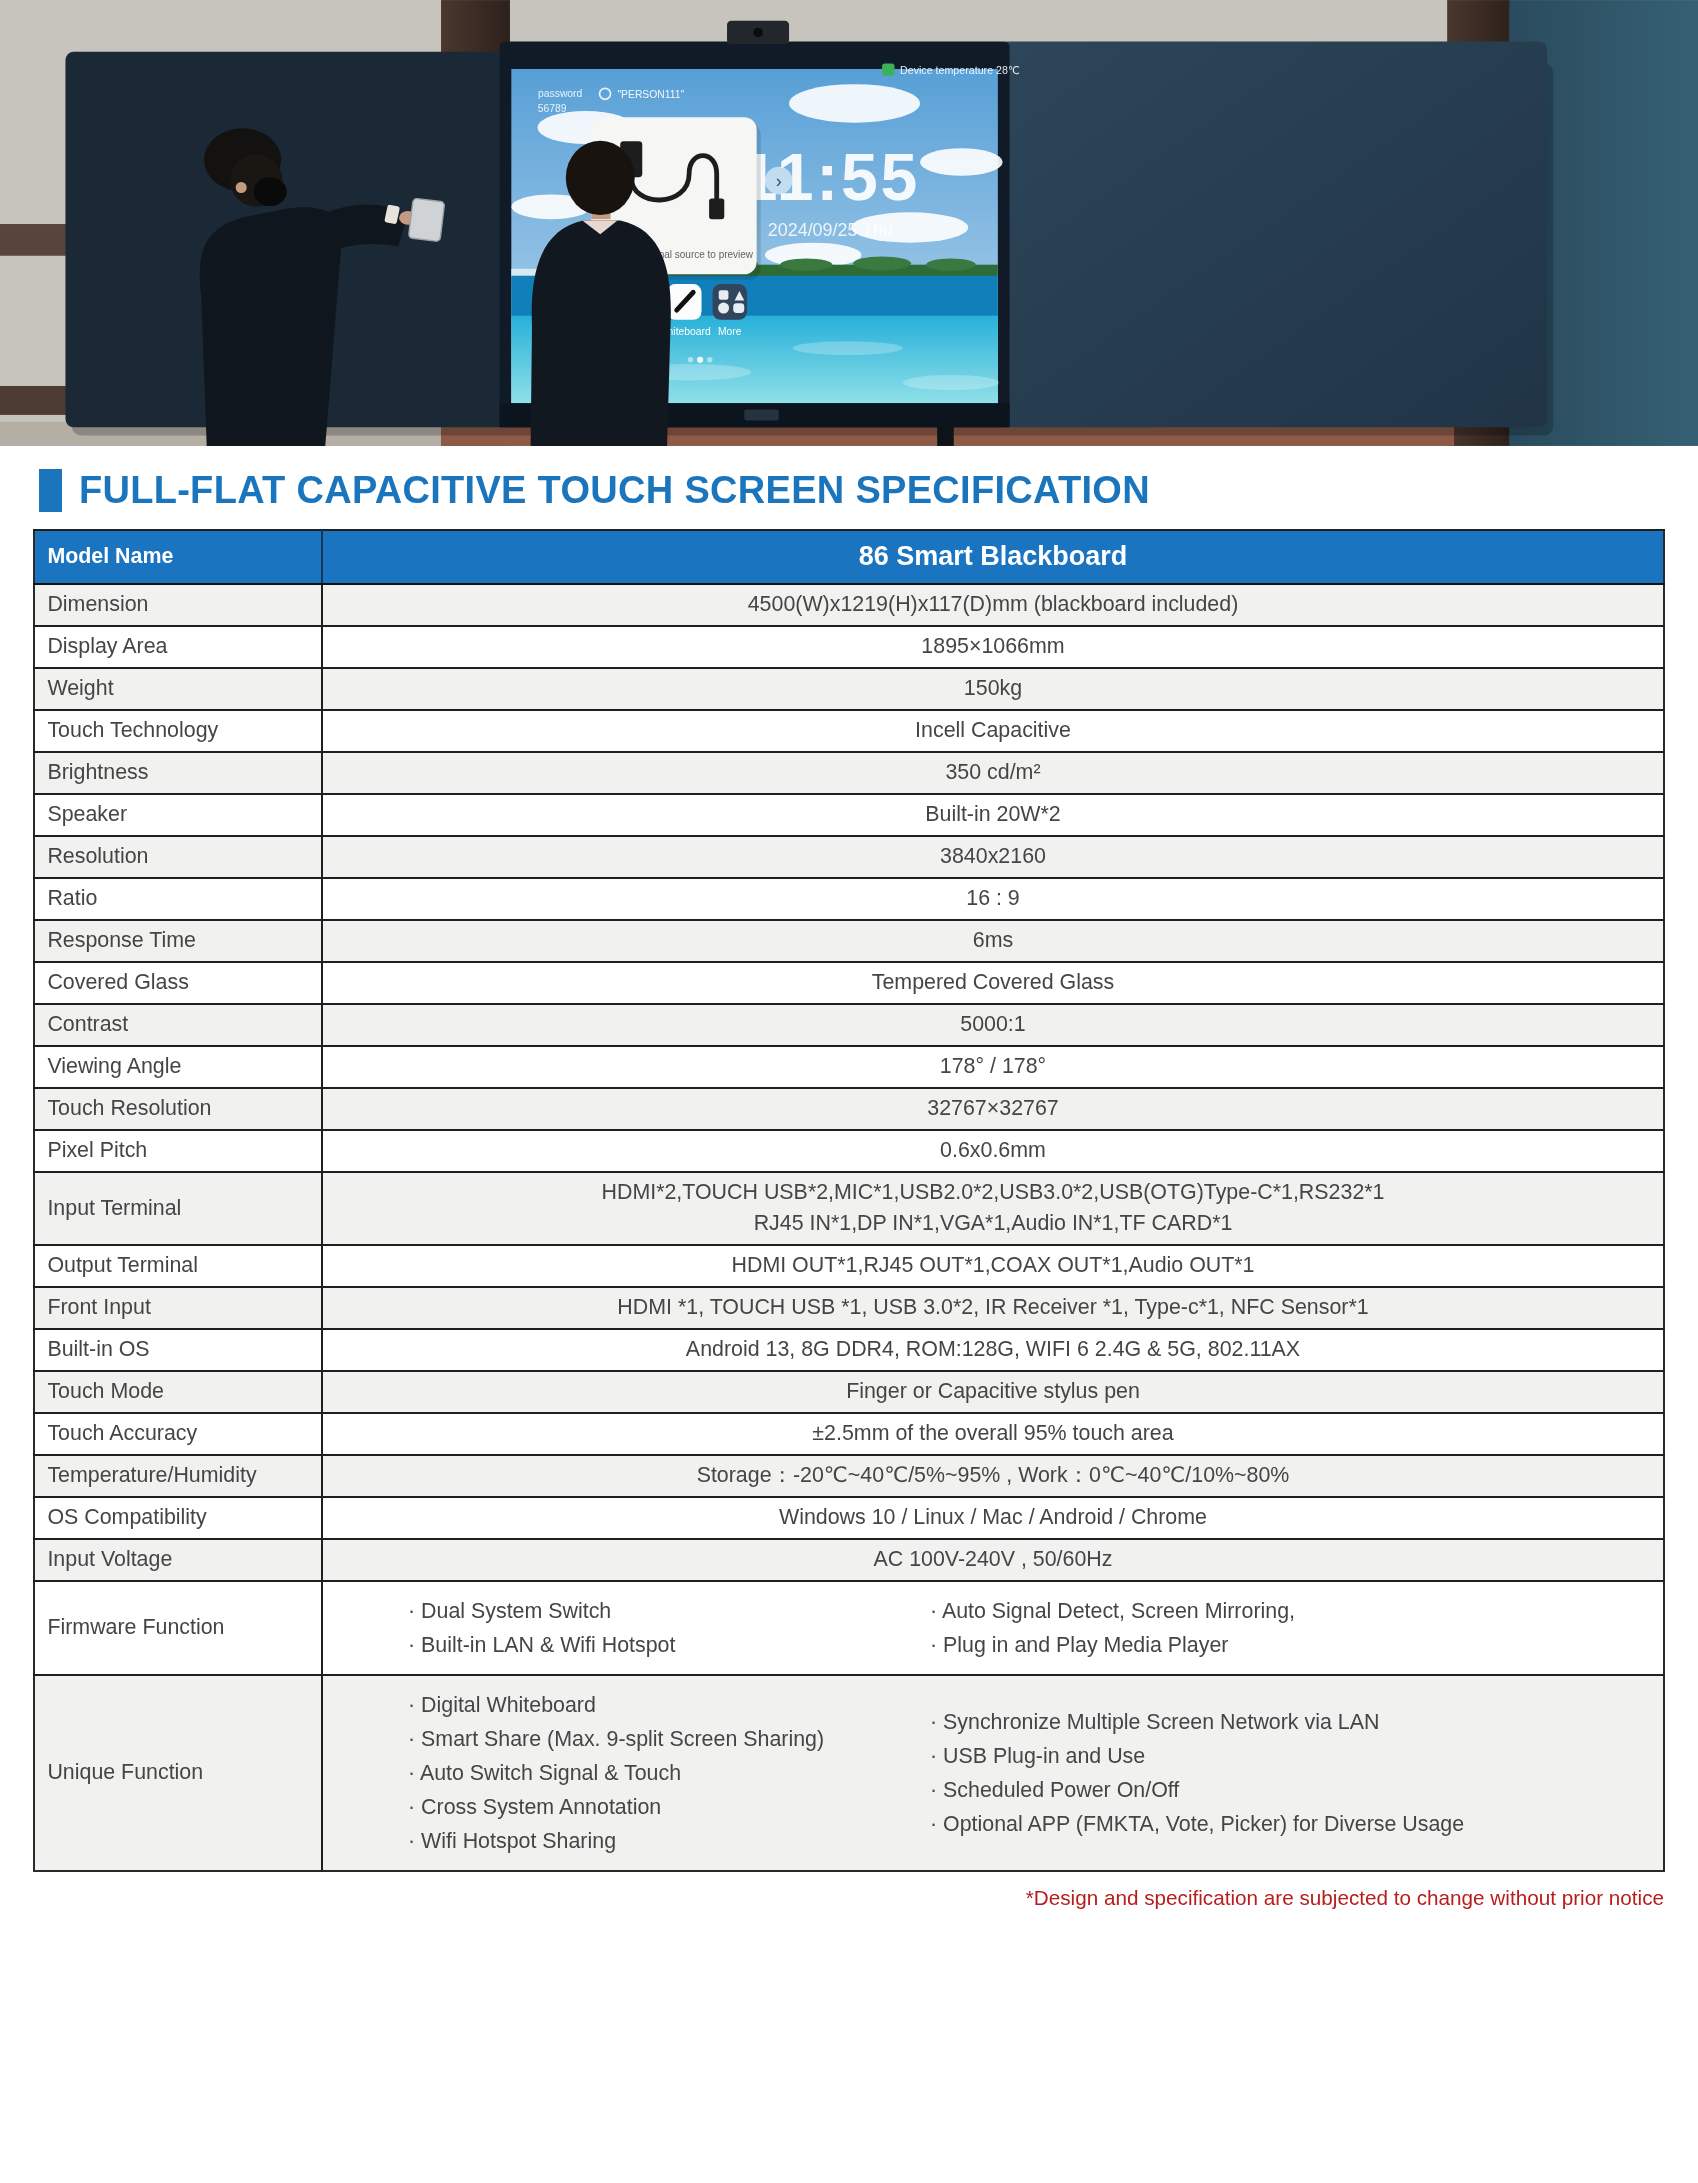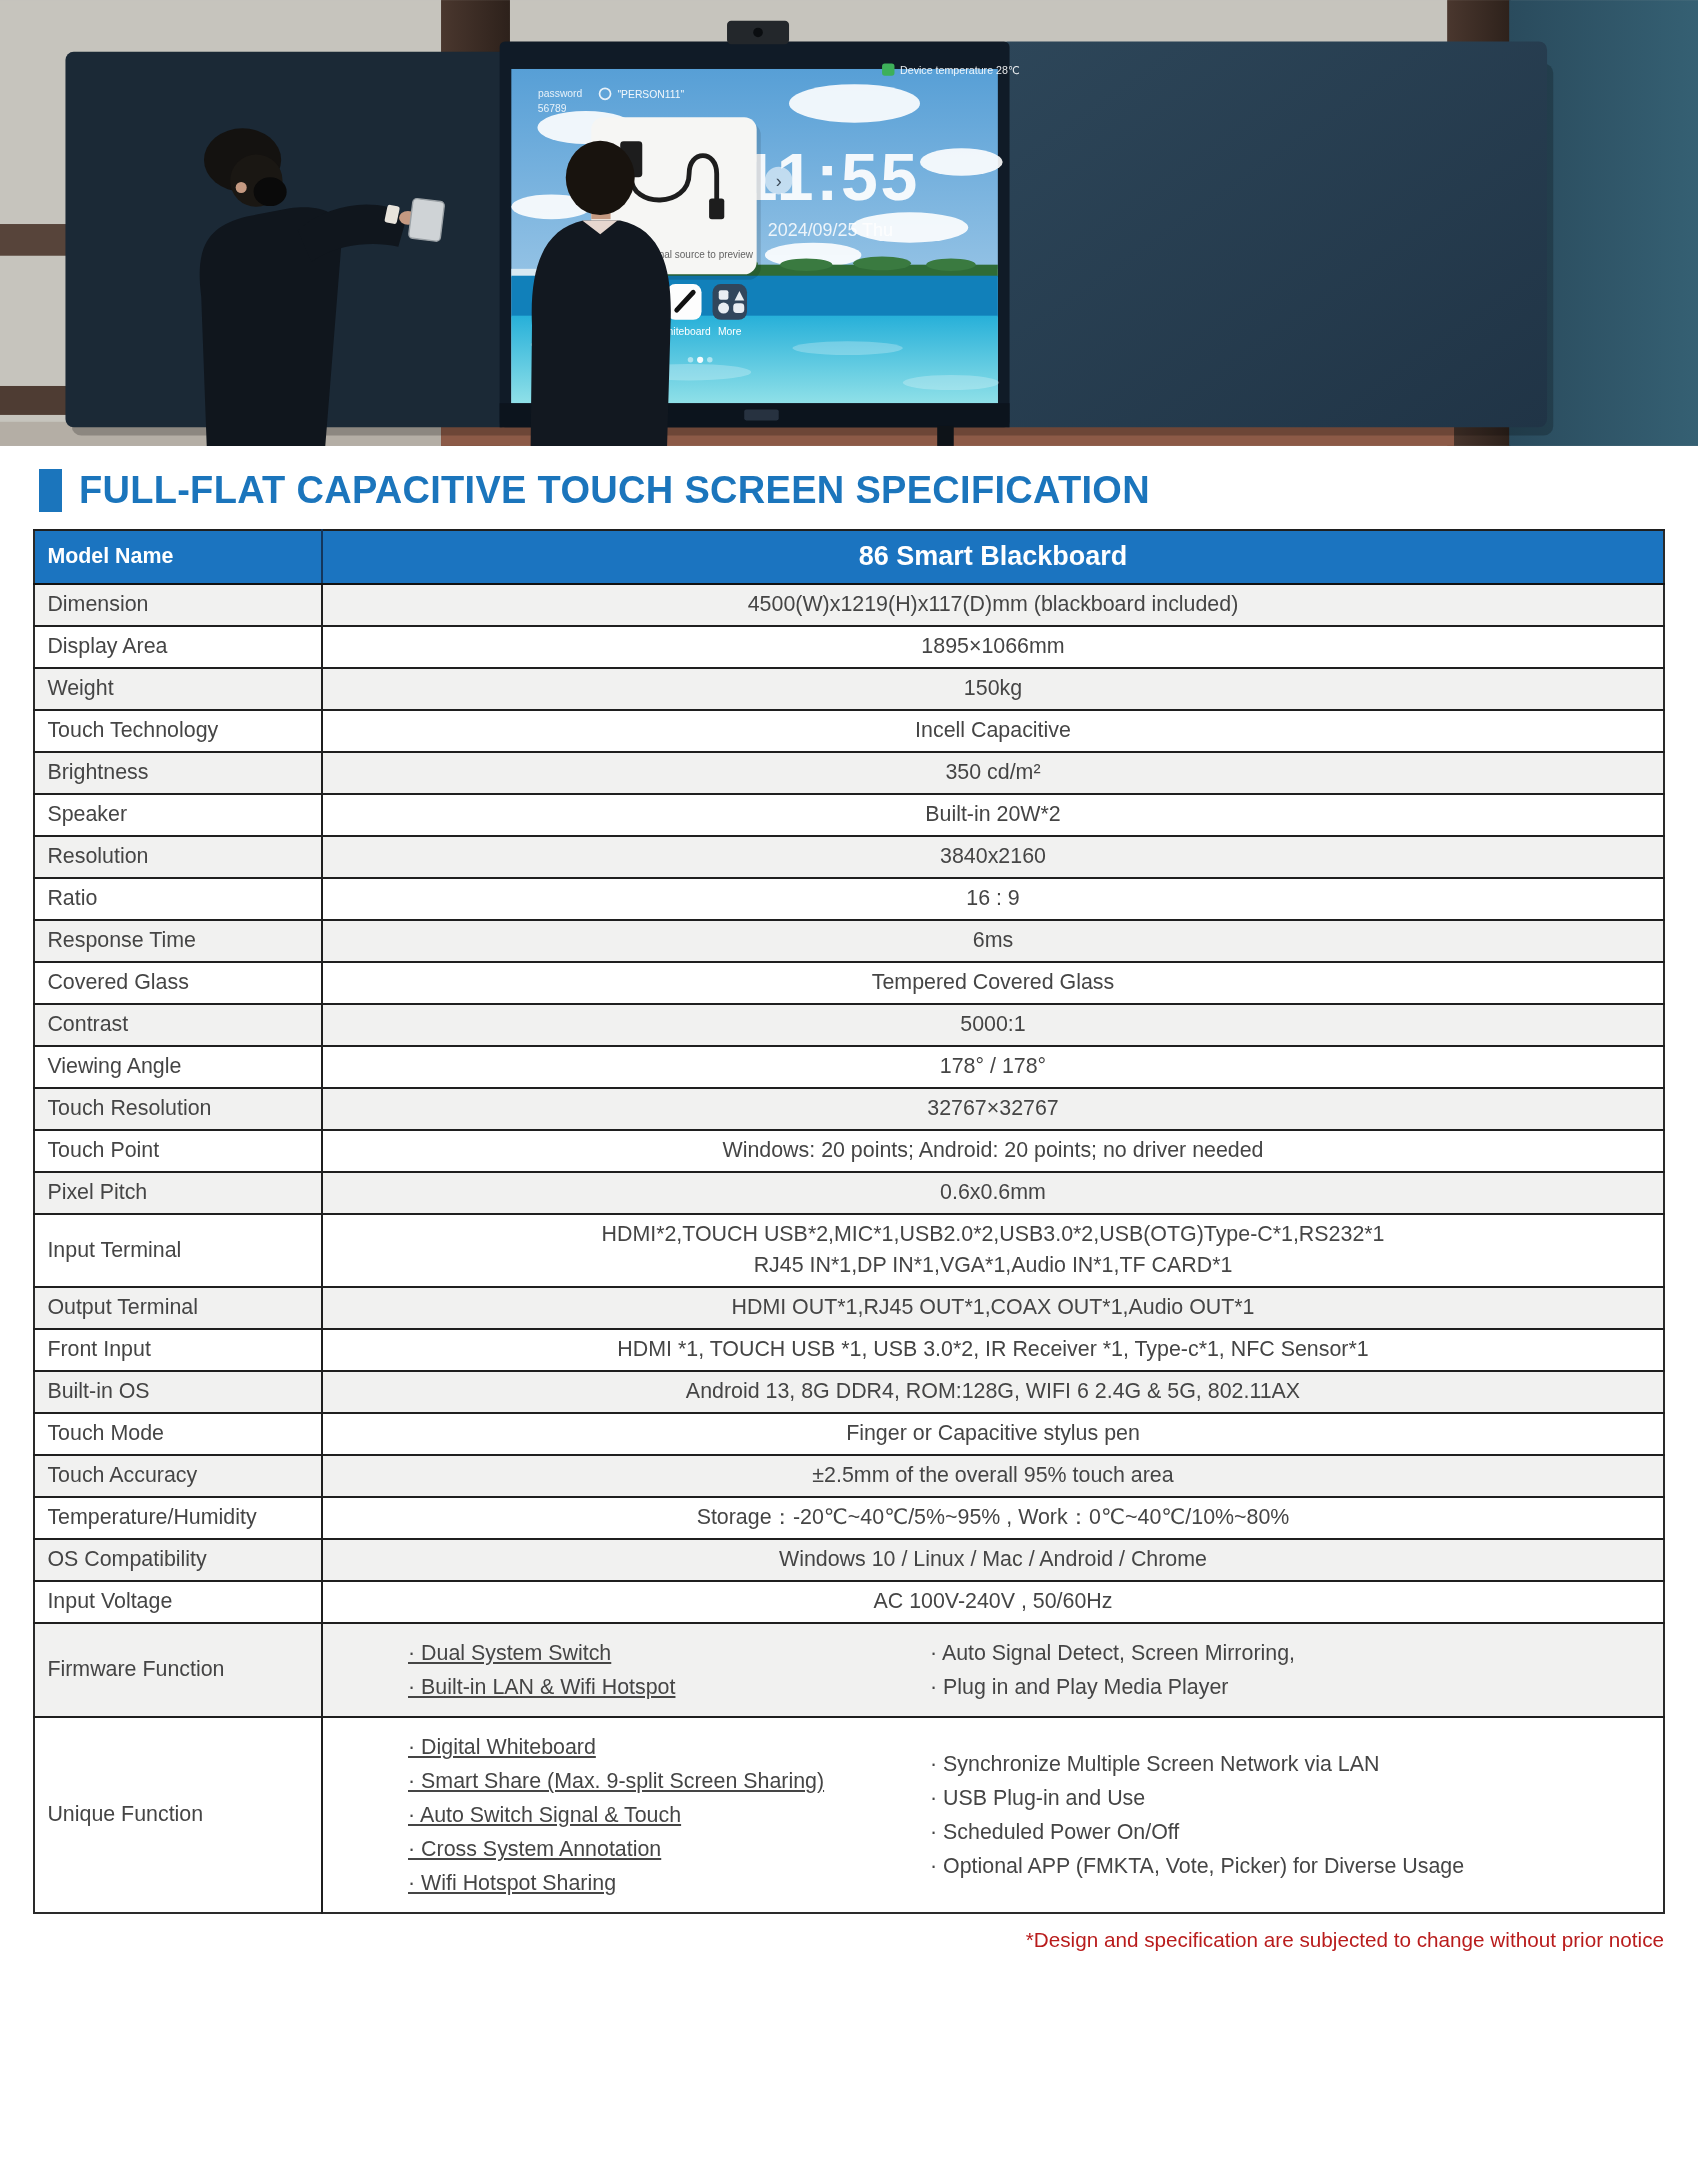--- a/index.html
+++ b/index.html
@@ -24,21 +24,21 @@
   table.spec td{border-top:2.1px solid #1f1f1f;vertical-align:middle;}
   table.spec td.lbl{border-right:2.1px solid #1f1f1f;padding-left:12.4px;text-align:left;}
   table.spec td.val{text-align:center;white-space:pre-line;line-height:1.45;}
   table.spec tr.hdr td.lbl{font-weight:bold;border-right:2.1px solid #14365c;}
   table.spec tr.hdr td.val{font-weight:bold;font-size:27px;}
   table.spec tbody tr{height:42px;}
   table.spec tbody tr:nth-child(odd){background:#f1f1f0;}
   table.spec tbody tr.tall{height:73px;}
   table.spec tbody tr.xtall{height:168px;}
   .cols{display:flex;align-items:center;text-align:left;padding:11px 0 11px 84px;}
-  .cols .colL{width:522px;flex:0 0 auto;text-decoration:underline;}
+  .cols .colL{width:522px;flex:0 0 auto;}
   .cols .colR{flex:1 1 auto;}
   .cols .bitem{line-height:34px;white-space:nowrap;}
 
   
   .footnote{margin:13.8px 34px 0 0;text-align:right;font-size:20.7px;color:#b91c1c;}
 </style>
 </head>
 <body>
 
 <div class="page">
@@ -250,24 +250,20 @@
         </tr>
         <tr>
           <td class="lbl">Viewing Angle</td>
           <td class="val">178° / 178°</td>
         </tr>
         <tr>
           <td class="lbl">Touch Resolution</td>
           <td class="val">32767×32767</td>
         </tr>
         <tr>
-          <td class="lbl">Touch Point</td>
-          <td class="val">Windows: 20 points; Android: 20 points; no driver needed</td>
-        </tr>
-        <tr>
           <td class="lbl">Pixel Pitch</td>
           <td class="val">0.6x0.6mm</td>
         </tr>
         <tr class="tall">
           <td class="lbl">Input Terminal</td>
           <td class="val">HDMI*2,TOUCH USB*2,MIC*1,USB2.0*2,USB3.0*2,USB(OTG)Type-C*1,RS232*1
 RJ45 IN*1,DP IN*1,VGA*1,Audio IN*1,TF CARD*1</td>
         </tr>
         <tr>
           <td class="lbl">Output Terminal</td>

